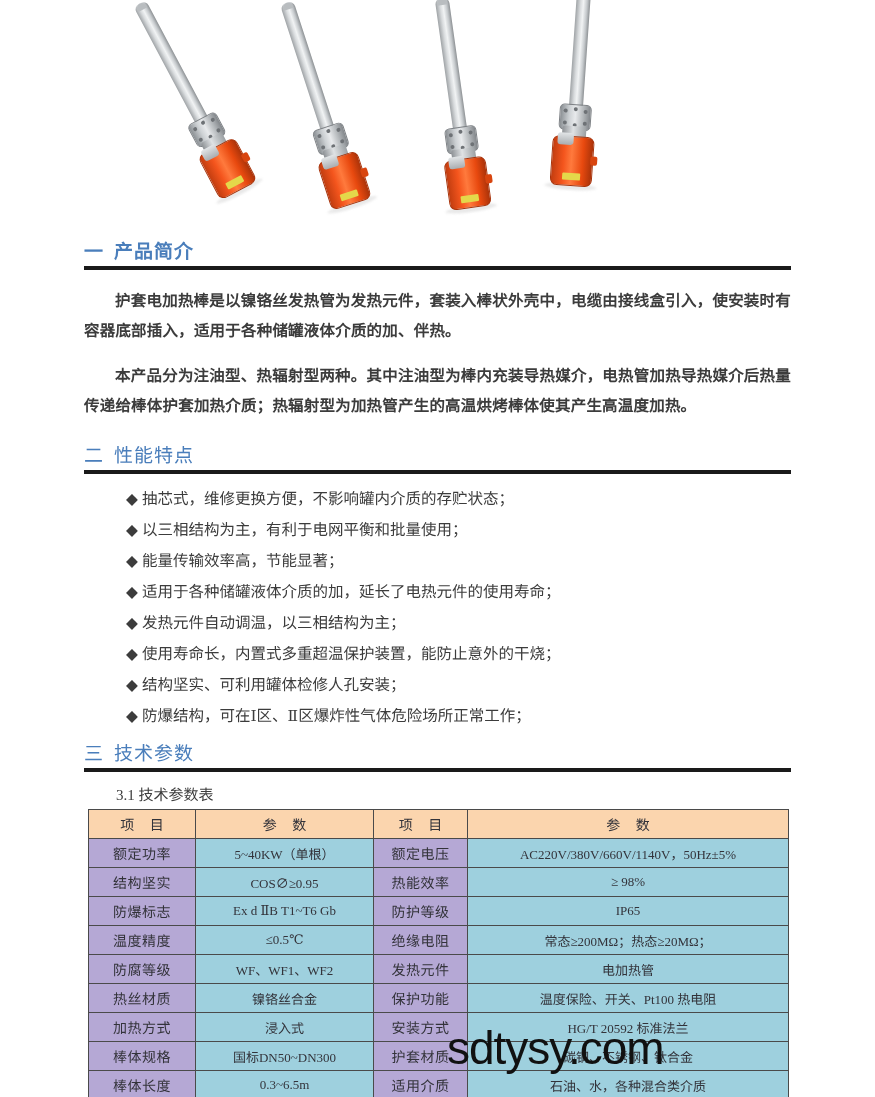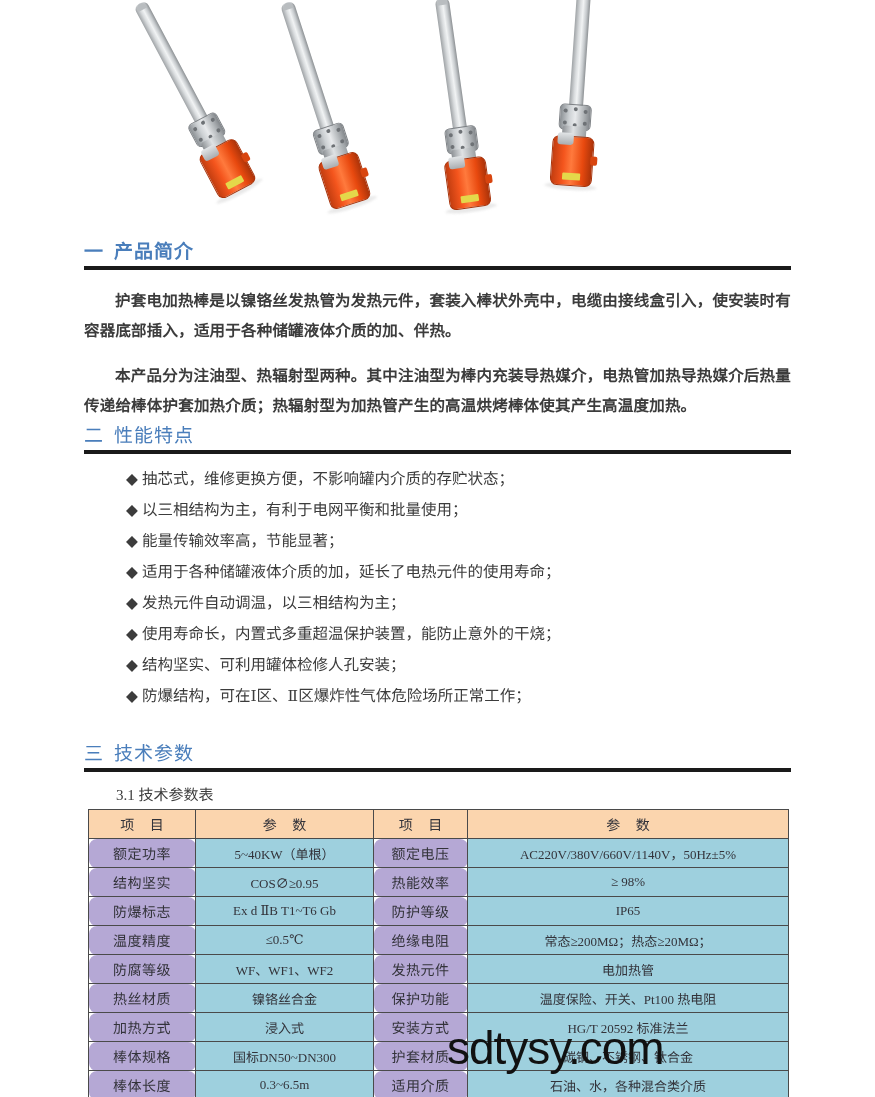--- a/index.html
+++ b/index.html
@@ -195,21 +195,20 @@
   table.spec th {
     background: #FBD5AE;
     letter-spacing: 6px;
     text-indent: 6px;
     font-size: 14px;
   }
   td.key {
     background: #B5A8D5;
     letter-spacing: 0.5px;
     font-size: 14px;
-    border-radius: 8px;
   }
   td.val {
     background: #9ED0DE;
     font-size: 13px;
   }
   .c1 { width: 107px; }
   .c2 { width: 178px; }
   .c3 { width: 94px; }
   .c4 { width: 321px; }
 
@@ -311,21 +310,21 @@
 
 <div class="section" style="top:236px;font-weight:bold;">
   <div class="sec-head">
     <span class="num">一</span><span>产品简介</span>
   </div>
   <div class="sec-rule"></div>
   <p class="para">护套电加热棒是以镍铬丝发热管为发热元件，套装入棒状外壳中，电缆由接线盒引入，使安装时有容器底部插入，适用于各种储罐液体介质的加、伴热。</p>
   <p class="para" style="margin:0;">本产品分为注油型、热辐射型两种。其中注油型为棒内充装导热媒介，电热管加热导热媒介后热量传递给棒体护套加热介质；热辐射型为加热管产生的高温烘烤棒体使其产生高温度加热。</p>
 </div>
 
-<div class="section" style="top:420px;">
+<div class="section" style="top:440px;">
   <div class="sec-head">
     <span class="num">二</span><span>性能特点</span>
   </div>
   <div class="sec-rule"></div>
   <ul class="bullets">
     <li><span class="dia">◆</span><span class="btxt">抽芯式，维修更换方便，不影响罐内介质的存贮状态；</span></li>
     <li><span class="dia">◆</span><span class="btxt">以三相结构为主，有利于电网平衡和批量使用；</span></li>
     <li><span class="dia">◆</span><span class="btxt">能量传输效率高，节能显著；</span></li>
     <li><span class="dia">◆</span><span class="btxt">适用于各种储罐液体介质的加，延长了电热元件的使用寿命；</span></li>
     <li><span class="dia">◆</span><span class="btxt">发热元件自动调温，以三相结构为主；</span></li>

